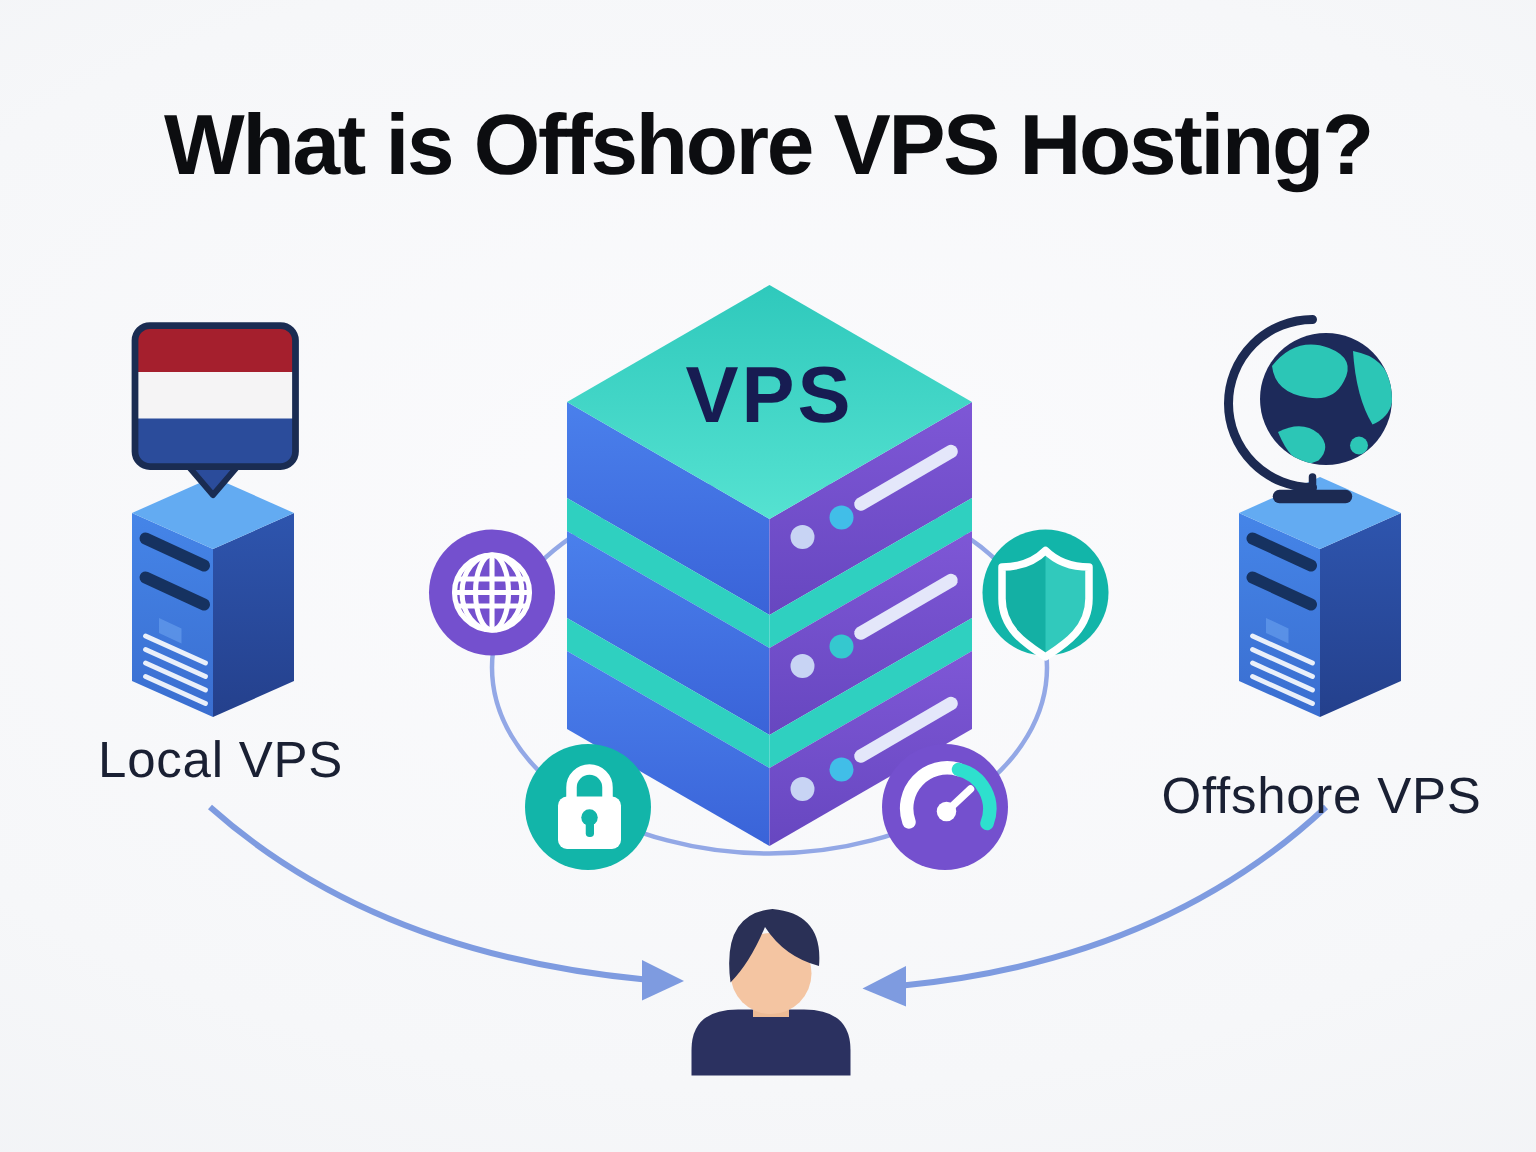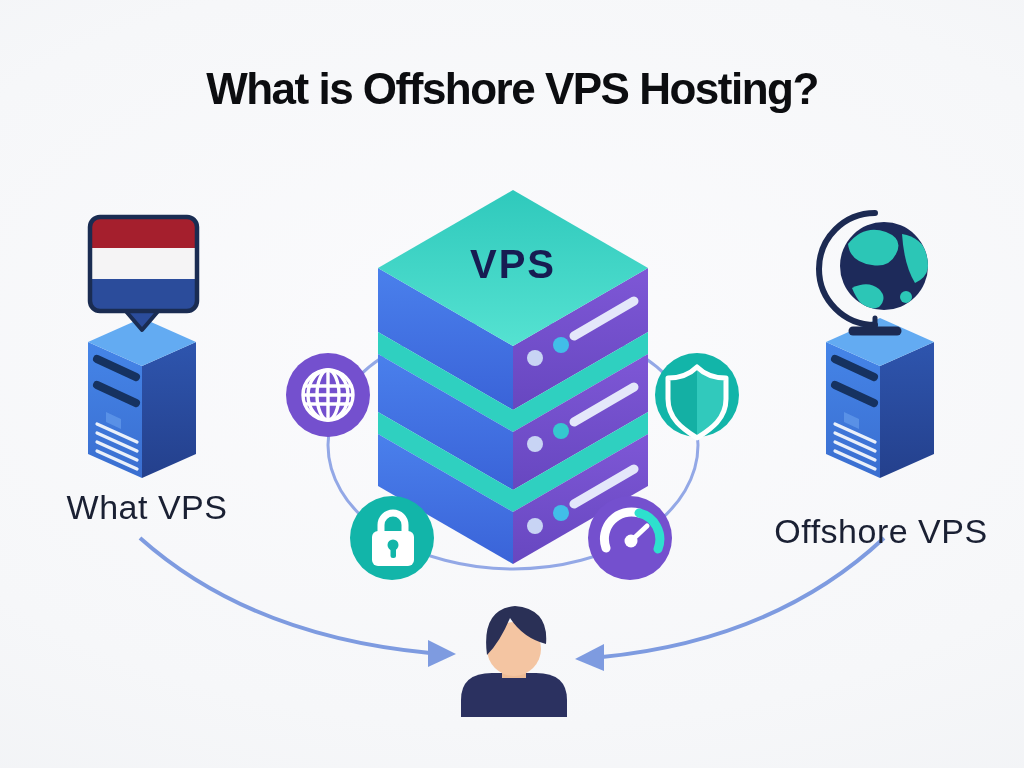--- a/index.html
+++ b/index.html
@@ -7,31 +7,31 @@
     position:relative;
     width:1024px;height:768px;
     overflow:hidden;
     background:radial-gradient(ellipse 120% 90% at 50% 45%, #fbfbfd 0%, #f6f7f9 55%, #eef0f3 100%);
     font-family:"Liberation Sans", sans-serif;
   }
   .title{
     position:absolute;
     top:64px;left:0;width:100%;
     text-align:center;
-    font-size:44px;
+    font-size:57px;
     font-weight:800;
     letter-spacing:-1.5px;
     color:#0c0d10;
     white-space:nowrap;
   }
   .vps-label{
     position:absolute;
     left:513px;top:264px;
     transform:translate(-50%,-50%);
-    font-size:40px;
+    font-size:53px;
     font-weight:800;
     letter-spacing:2px;
     color:#171c52;
   }
   .server-label{
     position:absolute;
     transform:translateX(-50%);
     font-size:34px;
     font-weight:400;
     letter-spacing:0.5px;
@@ -220,16 +220,16 @@
   <g>
     <path d="M461,717 v-17 q0,-27 31,-27 h44 q31,0 31,27 v17 z" fill="#2b3160"></path>
     <rect x="502" y="660" width="24" height="18" fill="#edbb95"></rect>
     <circle cx="514" cy="649" r="27" fill="#f4c5a2"></circle>
     <path d="M487,655 Q481,609 515,606 Q549,609 546,644 Q523,638 510,618 Q500,642 487,655 Z" fill="#2a3056"></path>
   </g>
 </svg>
 
 <div class="title">What is Offshore VPS Hosting?</div>
 <div class="vps-label">VPS</div>
-<div class="server-label local">What VPS</div>
+<div class="server-label local">Local VPS</div>
 <div class="server-label offshore">Offshore VPS</div>
 
 </div>
 
 </body></html>

